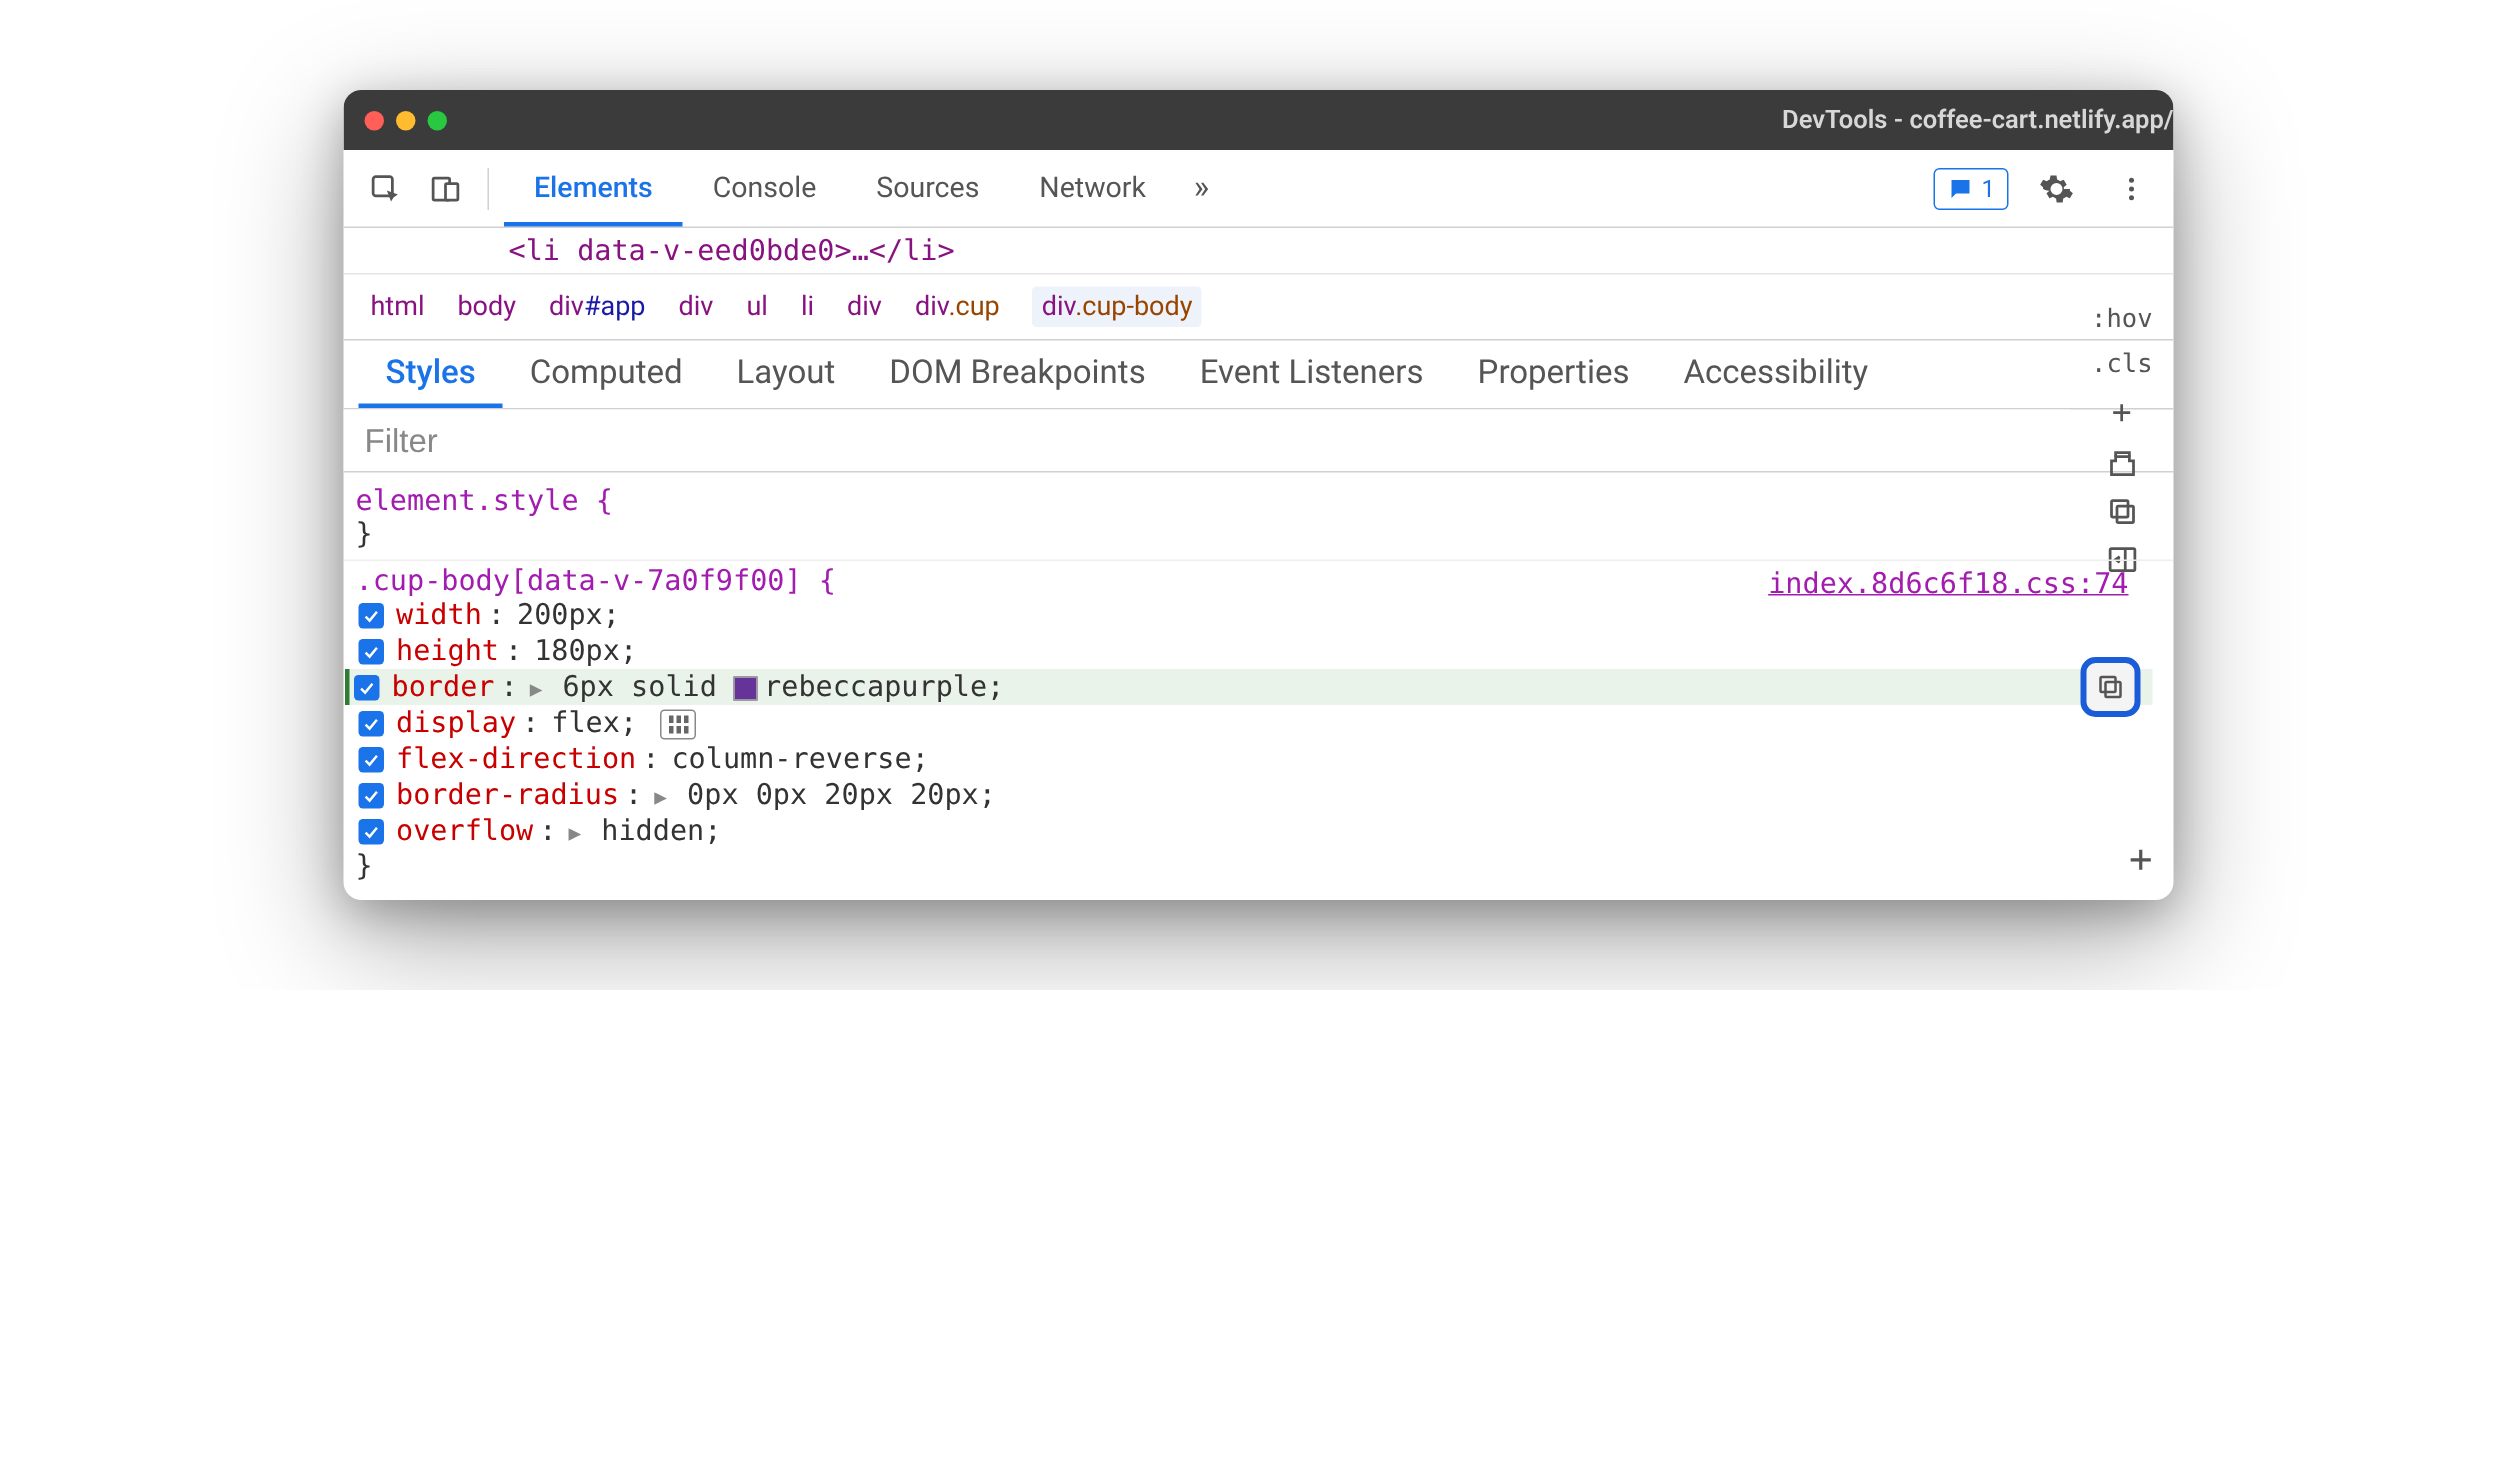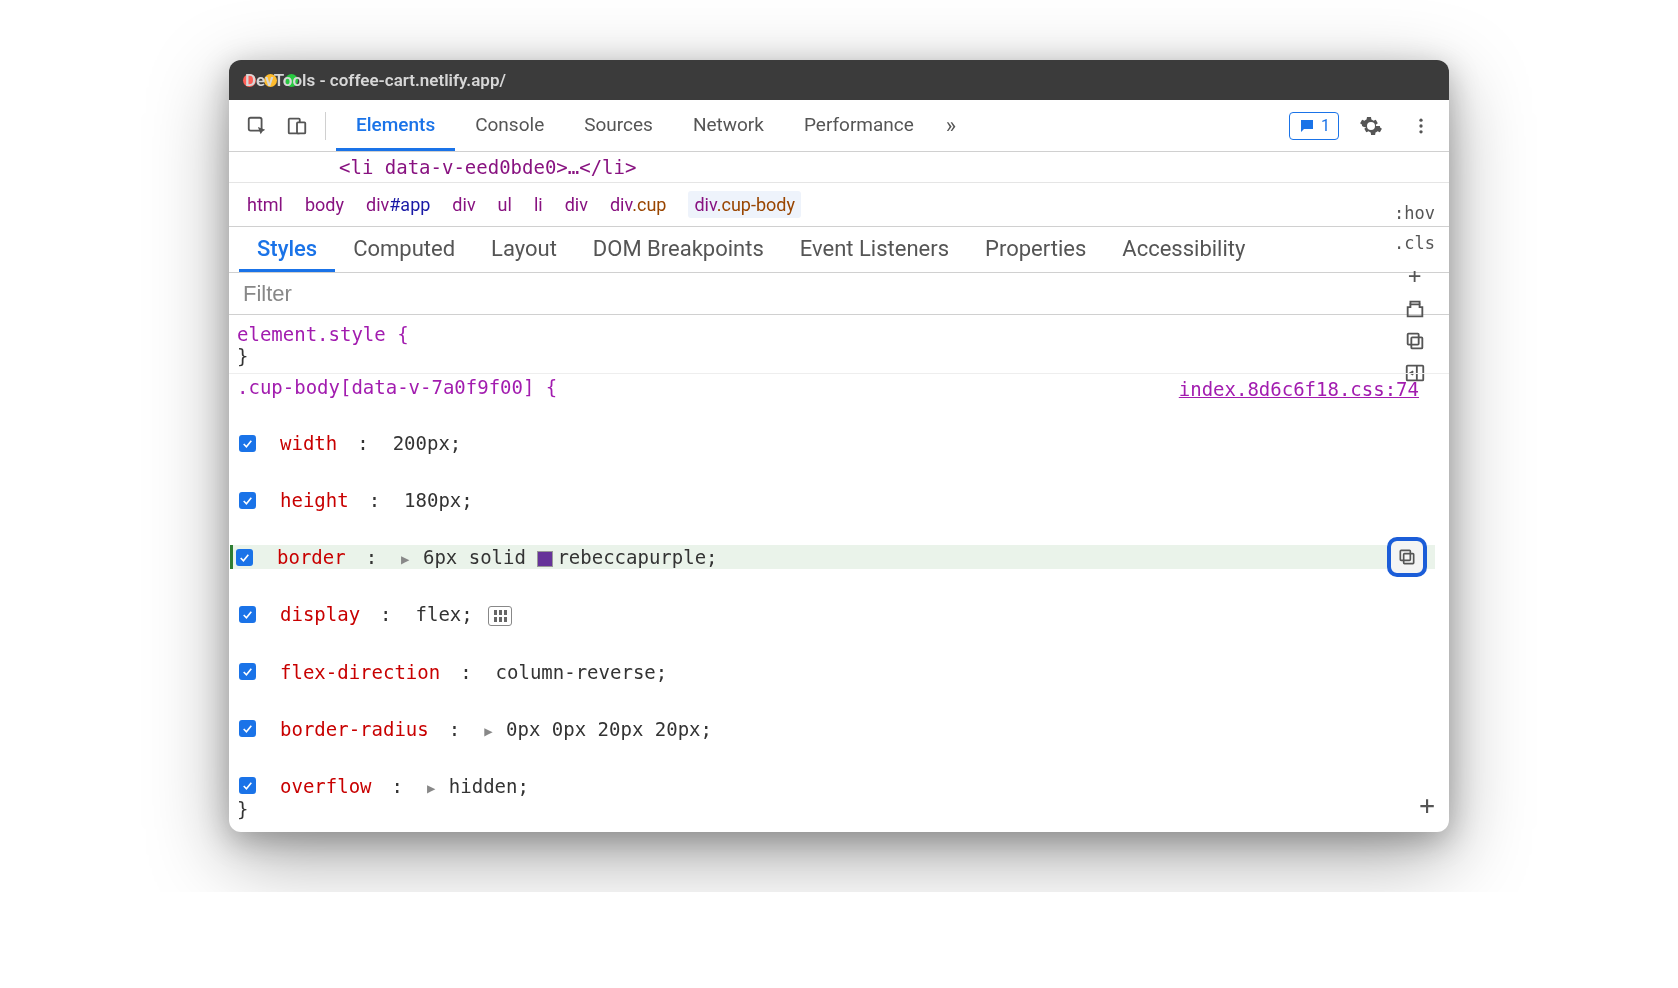--- a/index.html
+++ b/index.html
@@ -23,21 +23,21 @@
     height: 40px;
     display: flex;
     align-items: center;
     padding: 0 14px;
     position: relative;
   }
   .traffic { display:flex; gap:8px; }
   .dot { width:13px; height:13px; border-radius:50%; }
   .dot.red{background:#ff5f57;} .dot.yellow{background:#febc2e;} .dot.green{background:#28c840;}
   .titlebar-title {
-    position:absolute; left:16px; right:0; text-align:left;
+    position:absolute; left:16px; right:0; text-align:right;
     color:#d7d7d7; font-size:17px; font-weight:600;
   }
   .toolbar {
     display:flex; align-items:center; height:52px;
     border-bottom:1px solid #d0d0d0; padding:0 10px;
     gap:4px;
   }
   .tool-icon {
     width:36px; height:36px; display:flex; align-items:center; justify-content:center;
     color:#555;
@@ -99,22 +99,22 @@
     font-family:Menlo,Consolas,monospace; font-size:19px;
     padding:6px 0 6px 0; position:relative;
   }
   .rule { padding:2px 14px 6px 4px; border-bottom:1px solid #eee; position:relative;}
   .selector { color:#a21caf; padding-left:4px;}
   .source-link {
     position:absolute; right:30px; top:4px;
     color:#a21caf; text-decoration:underline; font-size:19px;
   }
   .decl-line {
-    display:flex; align-items:center; gap:24px;
-    padding:1px 0 1px 6px; position:relative;margin-top:33px;
+    display:flex; align-items:center; gap:8px;
+    padding:1px 0 1px 6px; position:relative;
   }
   .decl-line.highlight { background:#eaf3ea; border-left:3px solid #2e7d32; margin-left:-3px; padding-left:3px;}
   .checkbox {
     width:17px; height:17px; border-radius:3px;
     background:#1a73e8; display:flex; align-items:center; justify-content:center;
     flex-shrink:0;
   }
   .checkbox svg{width:13px;height:13px;stroke:#fff;fill:none;stroke-width:3;}
   .prop { color:#c80000;}
   .colon { color:#333; margin-left:-4px;}
@@ -163,21 +163,20 @@
           <rect x="3" y="4" width="12" height="16" rx="1"></rect>
           <rect x="12" y="8" width="9" height="12" rx="1" fill="#fff"></rect>
         </svg>
     </div>
     <div class="divider-v"></div>
     <div class="tabs">
       <div class="tab active">Elements</div>
       <div class="tab">Console</div>
       <div class="tab">Sources</div>
       <div class="tab">Network</div>
-      <div class="tab">Performance</div>
       <div class="expand-tabs">»</div>
     </div>
     <div class="toolbar-right">
       <div class="badge">
         <svg class="badge-icon" viewBox="0 0 24 24" fill="#1a73e8">
             <path d="M4 4h16v12H8l-4 4V4z"></path>
           </svg>
         <span>1</span>
       </div>
       <div class="tool-icon">

